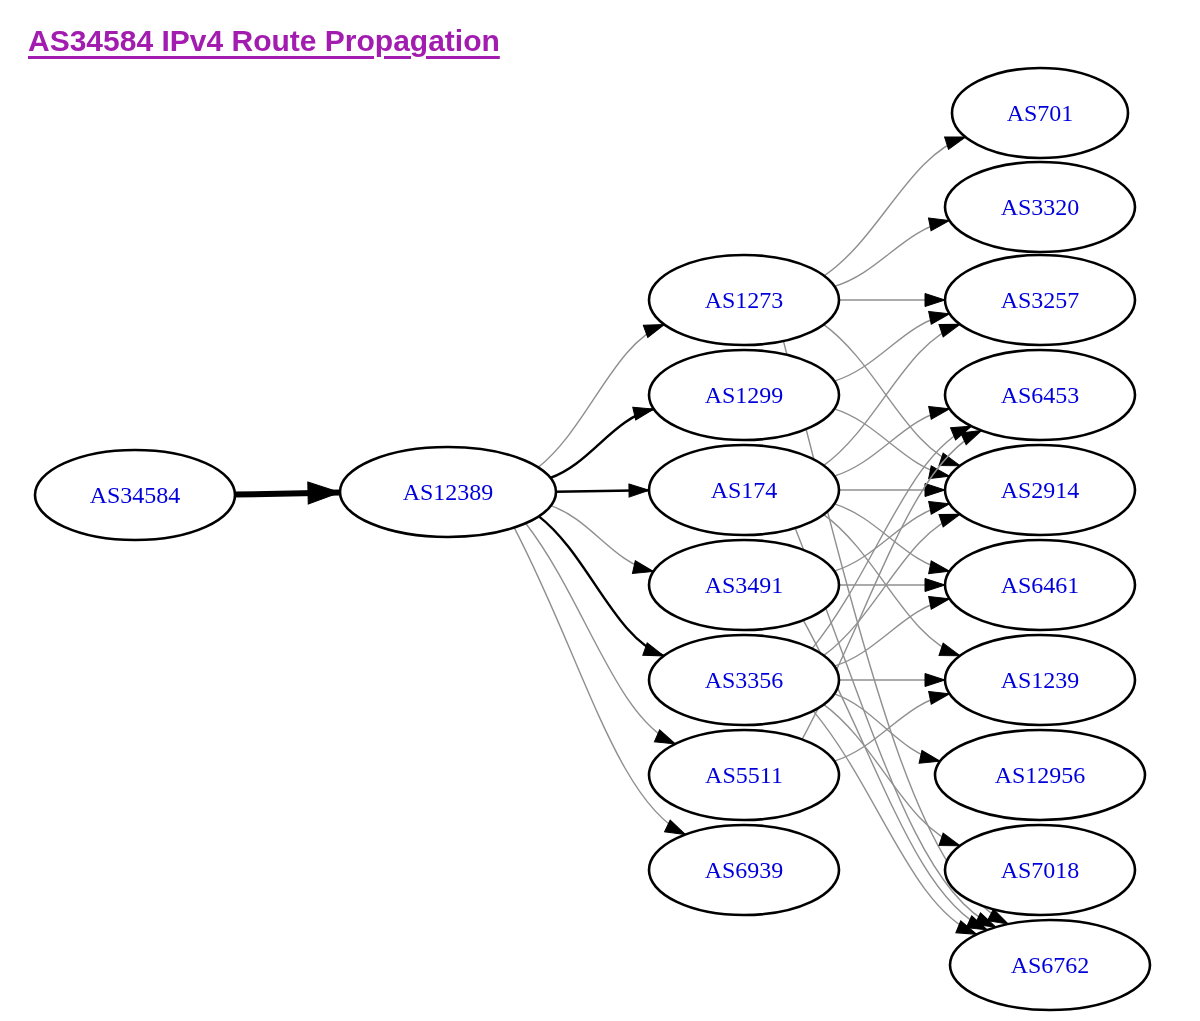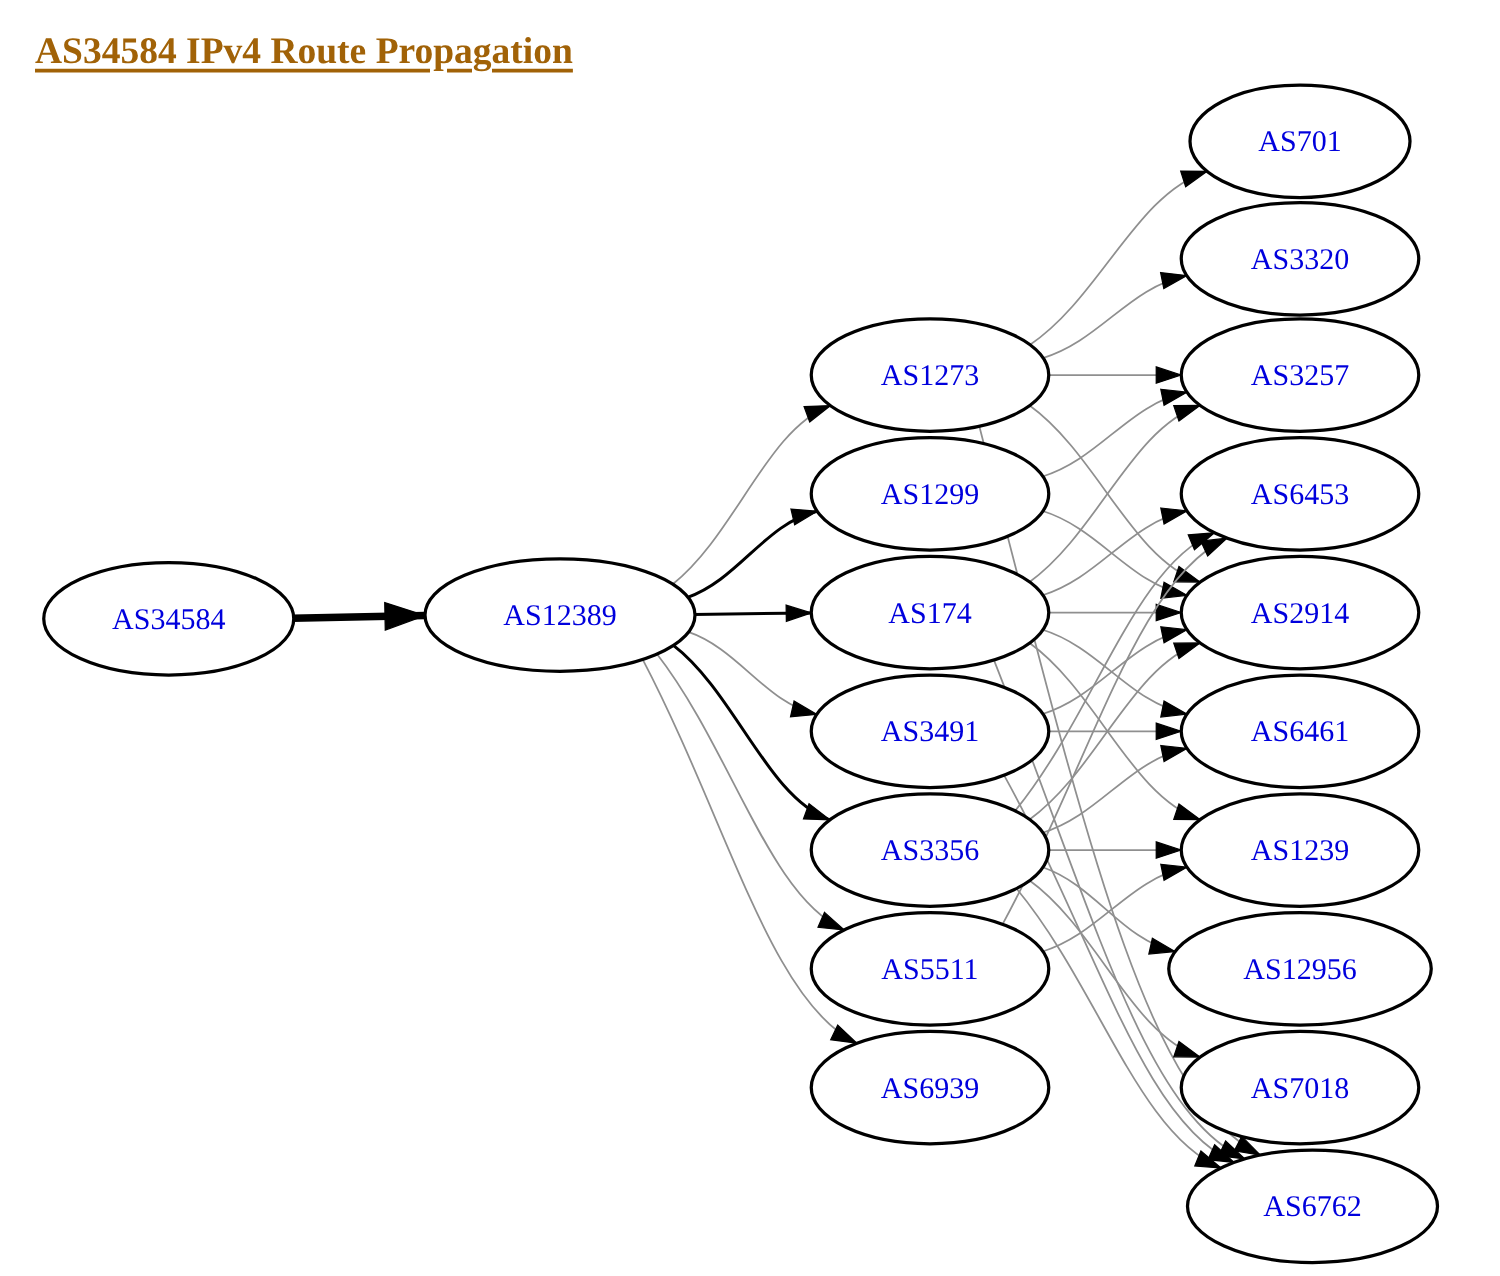--- a/index.html
+++ b/index.html
@@ -14,24 +14,24 @@
   .stage {
     position: relative;
     width: 1200px;
     height: 1021px;
     background: #ffffff;
   }
   .diagram-title {
     position: absolute;
     left: 28px;
     top: 24px;
-    font-family: Liberation Serif, serif;
+    font-family: Liberation Sans, sans-serif;
     font-size: 30px;
     font-weight: bold;
-    color: #a16207;
+    color: #a21caf;
     text-decoration: underline;
     text-underline-offset: 5px;
     letter-spacing: 0px;
     white-space: nowrap;
   }
   #graph-svg {
     position: absolute;
     left: 0;
     top: 0;
   }

